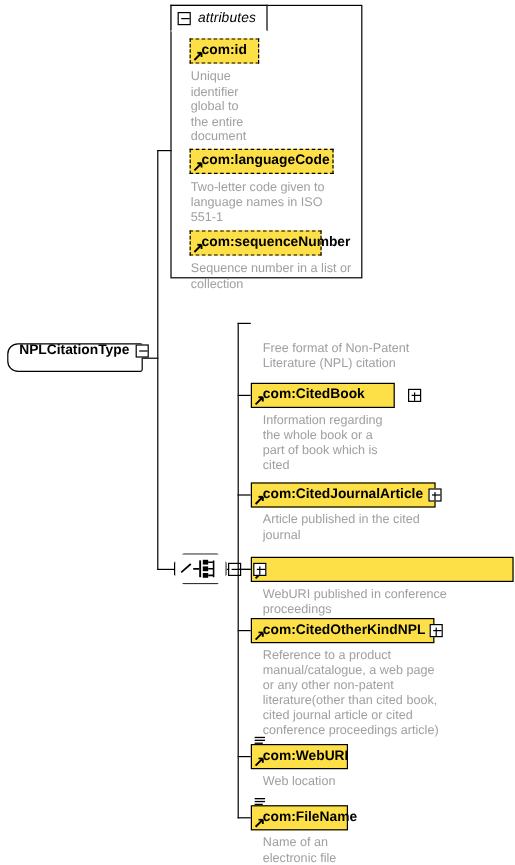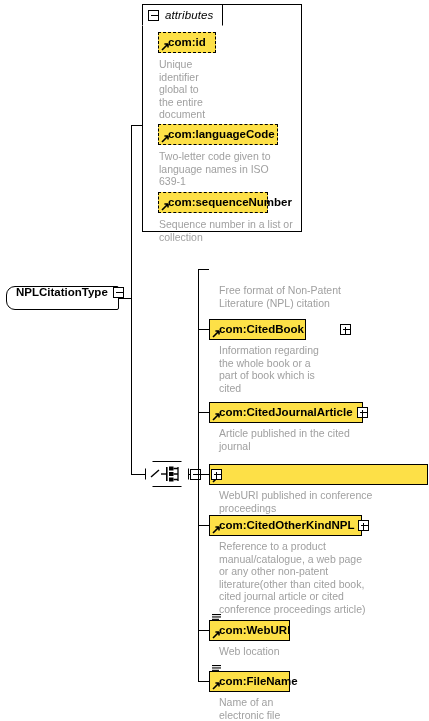--- a/index.html
+++ b/index.html
@@ -166,21 +166,21 @@
 
   <div class="node attr" style="left:158px;top:124px;width:120px;">
     <span class="shadow"></span>
     <svg class="refarrow" viewBox="0 0 8 8">
       <path d="M1 7 L7 1 M7 1 L3.4 1 M7 1 L7 4.6" stroke="#000" stroke-width="1.6" fill="none"></path>
     </svg>
     <span class="name">com:languageCode</span>
   </div>
   <div class="doc" style="left:159px;top:150px;width:145px;">Two-letter code given to
 language names in ISO
-639-1</div>
+551-1</div>
 
   <div class="node attr" style="left:158px;top:192px;width:110px;">
     <span class="shadow"></span>
     <svg class="refarrow" viewBox="0 0 8 8">
       <path d="M1 7 L7 1 M7 1 L3.4 1 M7 1 L7 4.6" stroke="#000" stroke-width="1.6" fill="none"></path>
     </svg>
     <span class="name">com:sequenceNumber</span>
   </div>
   <div class="doc" style="left:159px;top:218px;width:148px;">Sequence number in a list or
 collection</div>
@@ -218,21 +218,21 @@
   <div class="hline" style="left:189px;top:474px;width:2px;"></div>
 
   <div class="hline" style="left:201px;top:474px;width:8px;"></div>
   <div class="vline" style="left:198px;top:269px;height:413px;"></div>
 
   <div class="hline" style="left:198px;top:269px;width:11px;"></div>
   <div class="doc" style="left:219px;top:284px;width:160px;">Free format of Non-Patent
 Literature (NPL) citation</div>
 
   <div class="hline" style="left:198px;top:329px;width:11px;"></div>
-  <div class="node elem" style="left:209px;top:319px;width:97px;gap:32px;">
+  <div class="node elem" style="left:209px;top:319px;width:120px;gap:32px;">
     <span class="shadow"></span>
     <svg class="refarrow" viewBox="0 0 8 8">
       <path d="M1 7 L7 1 M7 1 L3.4 1 M7 1 L7 4.6" stroke="#000" stroke-width="1.6" fill="none"></path>
     </svg>
     <span class="name">com:CitedBook</span>
     <span class="pm plus"></span>
   </div>
   <div class="doc" style="left:219px;top:344px;width:110px;">Information regarding
 the whole book or a
 part of book which is

